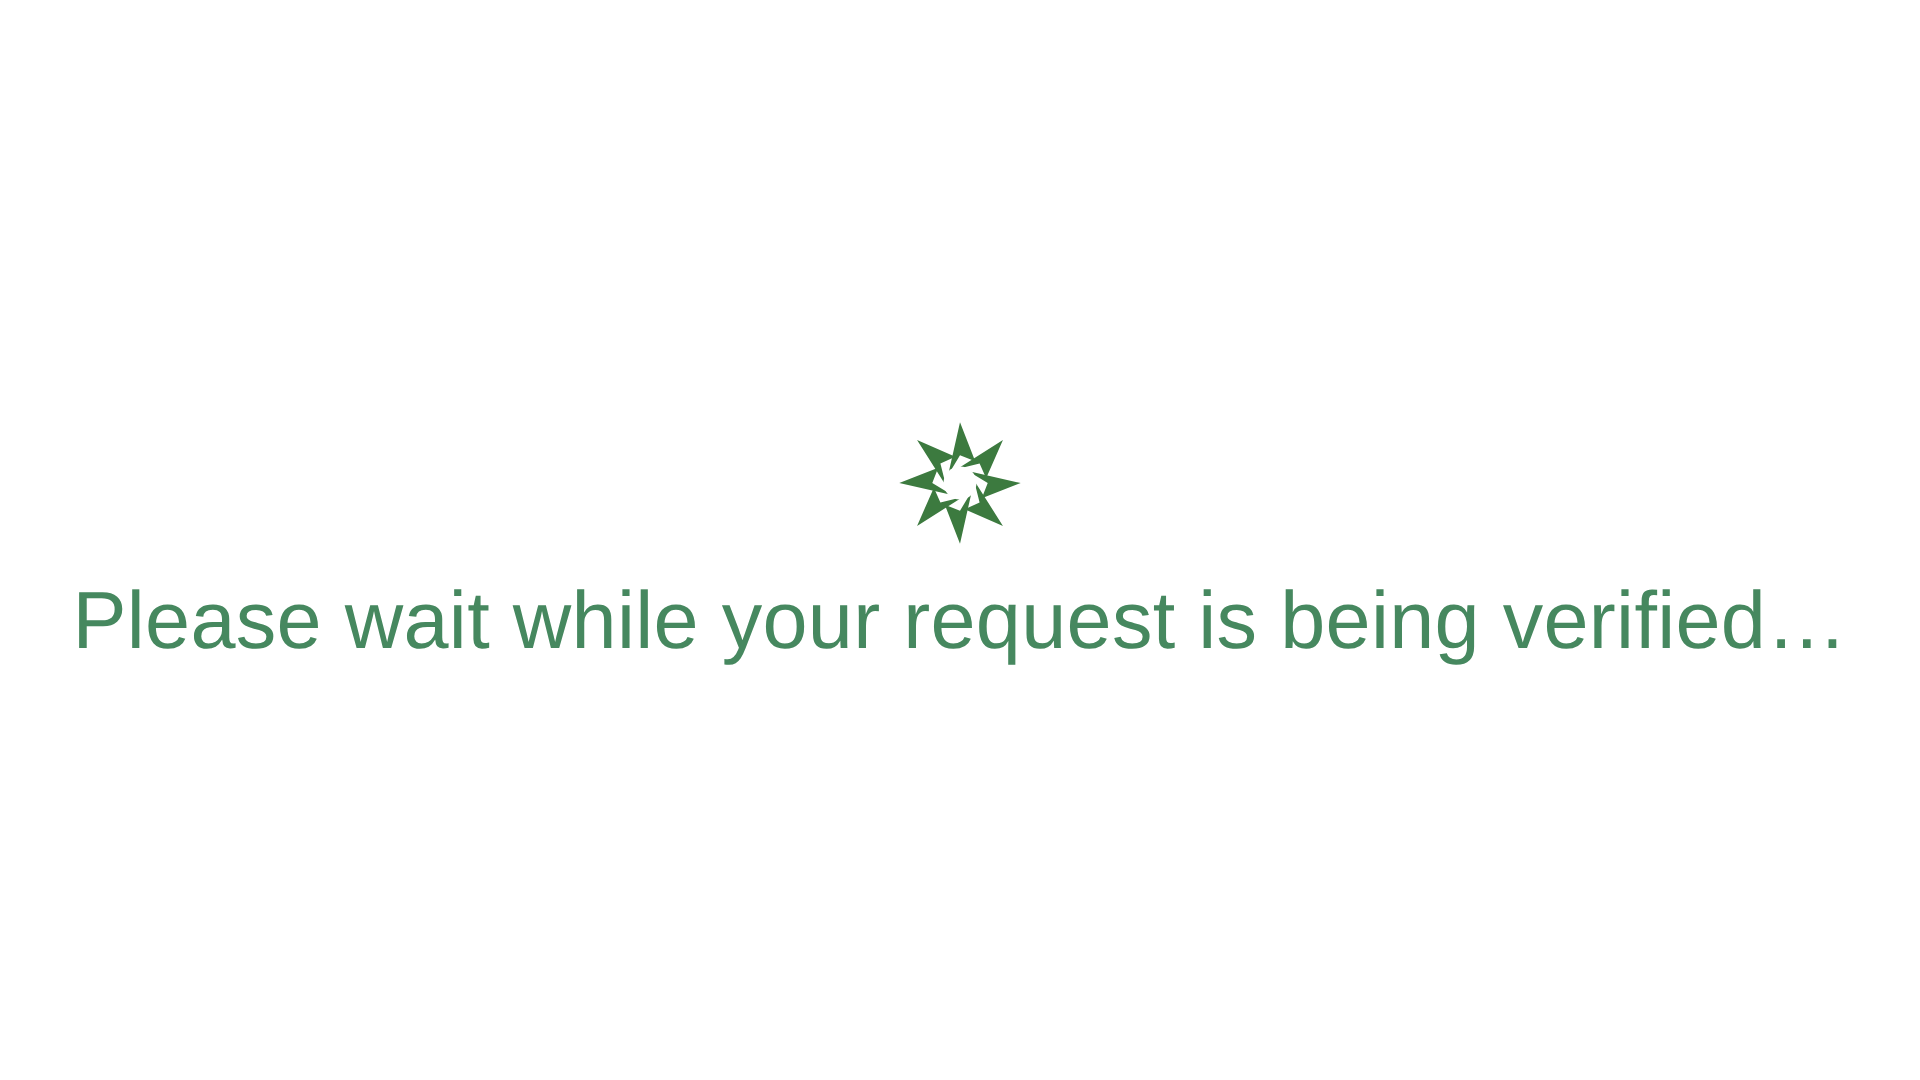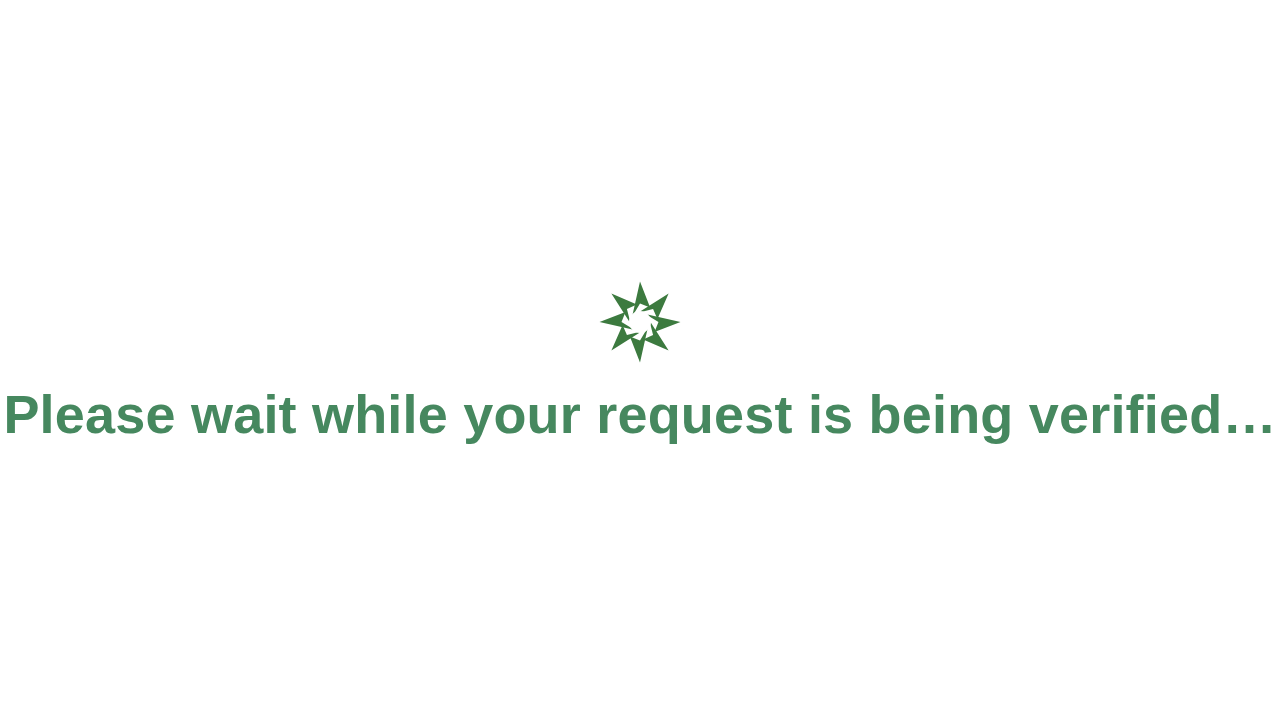--- a/index.html
+++ b/index.html
@@ -53,21 +53,21 @@
   @keyframes spin {
     from { transform: rotate(0deg); }
     to   { transform: rotate(360deg); }
   }
 
   
   .status-text {
     display: block;
     font-family: "Liberation Sans", sans-serif;
     font-size: 54px;
-    font-weight: 700;
+    font-weight: 400;
     line-height: 1.05;
     letter-spacing: 0.2px;
     color: #46885f;
     white-space: nowrap;
     text-align: left;
     margin: 0;
     padding: 0;
   }
 </style>
 </head>

